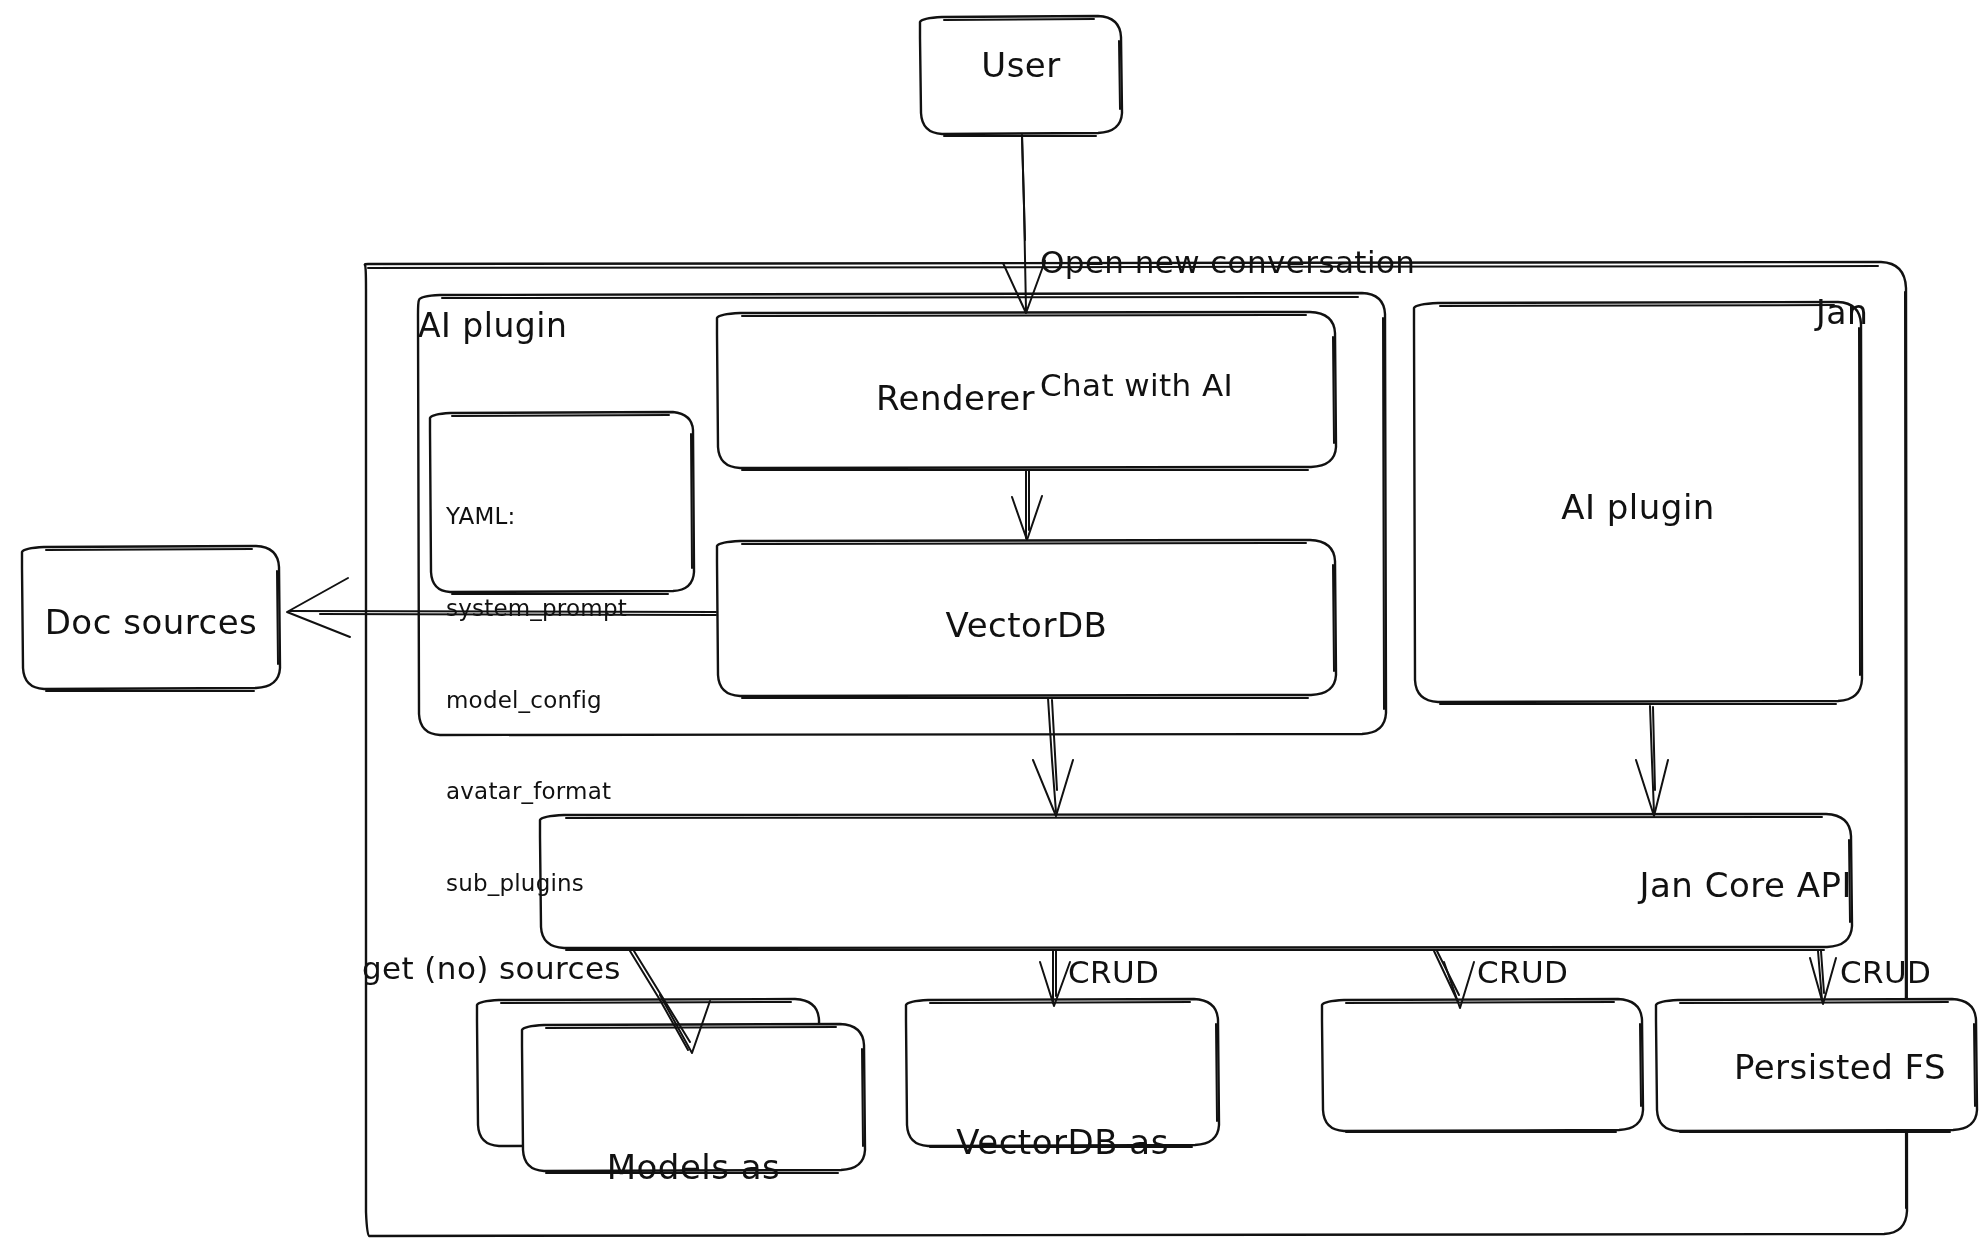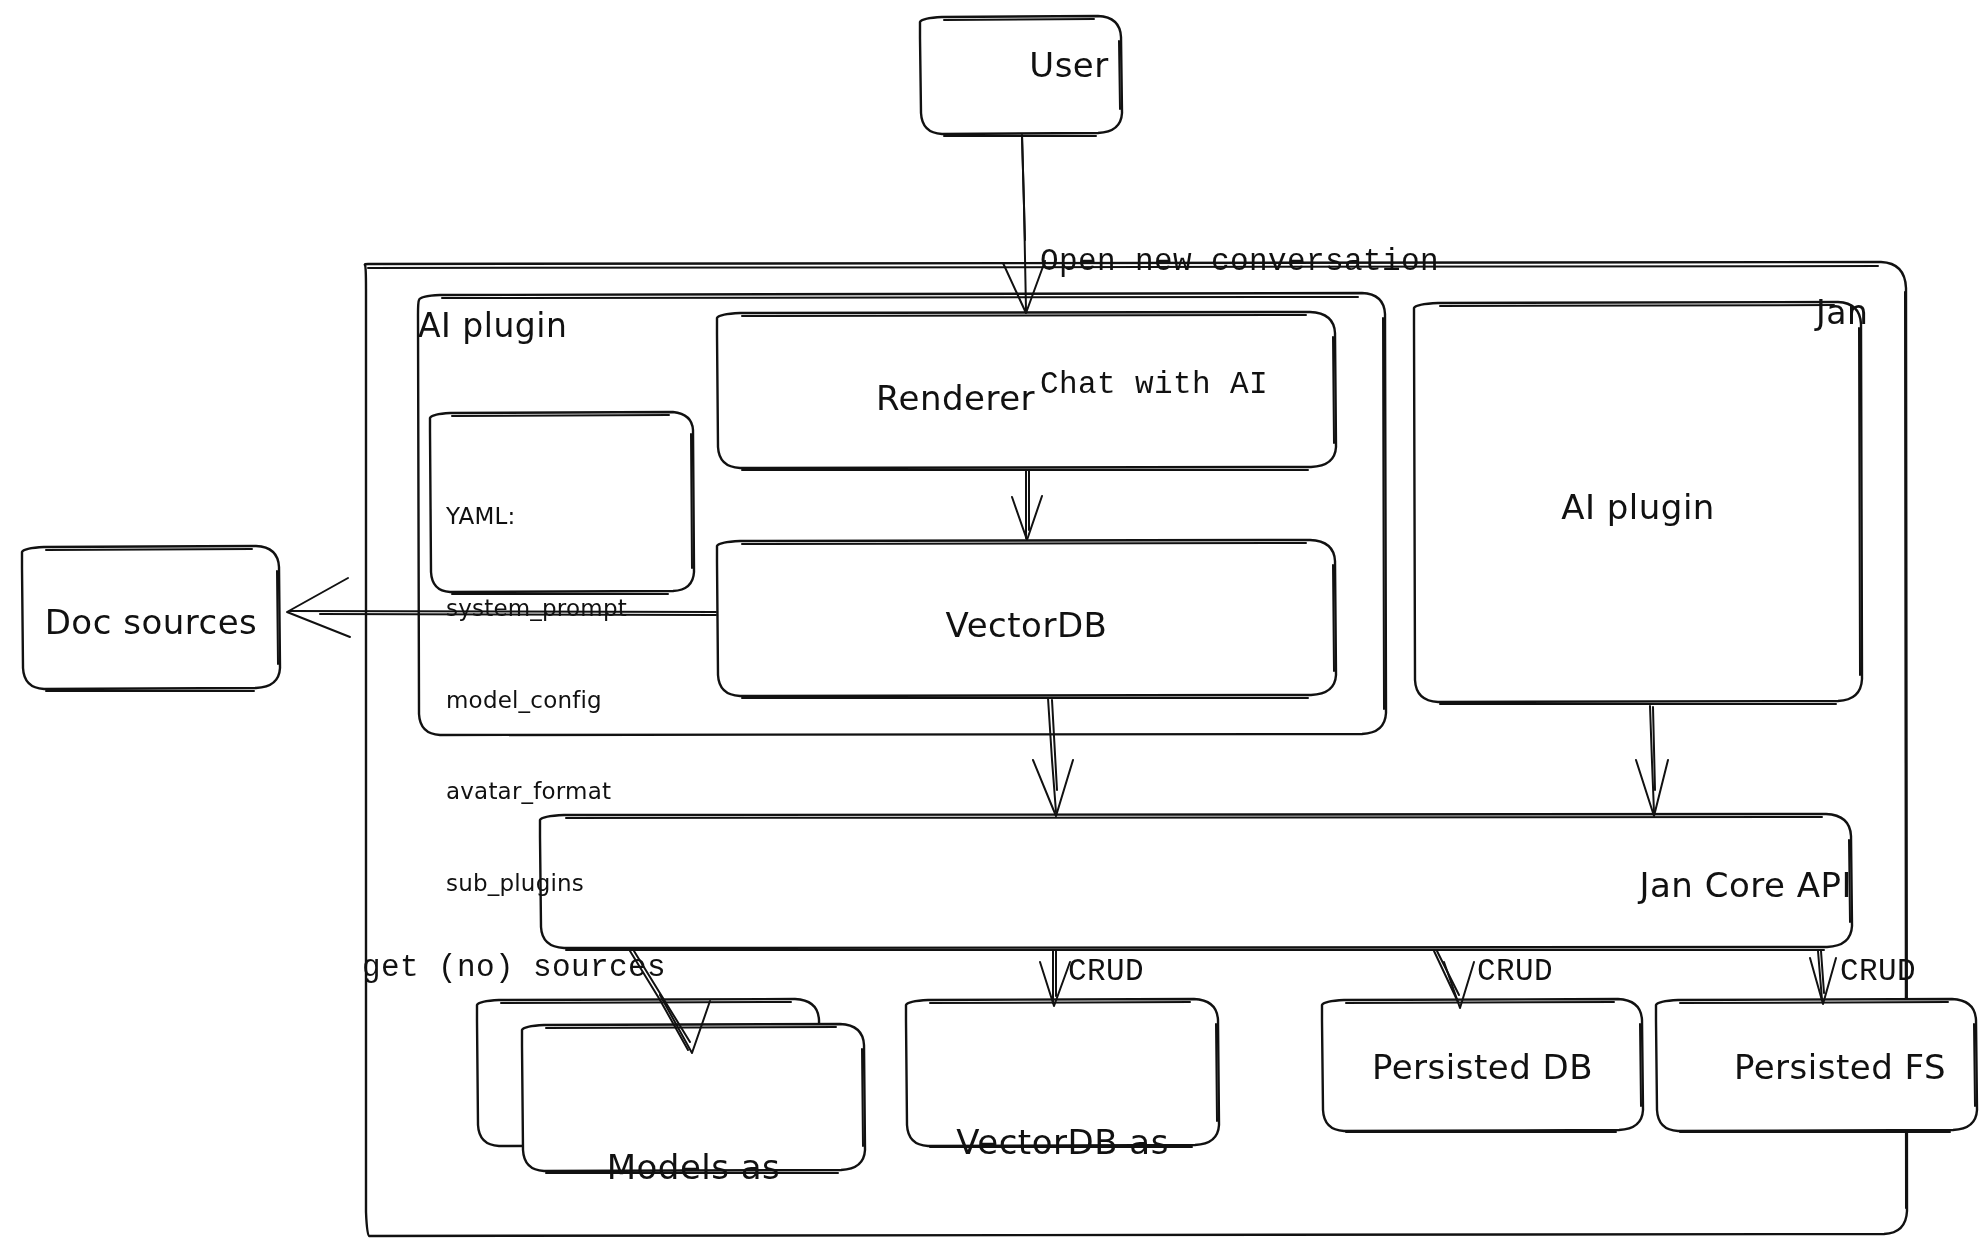--- a/index.html
+++ b/index.html
@@ -57,21 +57,20 @@
     letter-spacing: 0.5px;
   }
   .group-label {
     font-size: 33px;
     letter-spacing: 0.5px;
   }
   .edge-label {
     font-size: 31px;
     line-height: 1.32;
     letter-spacing: 0.4px;
-    font-family: Liberation Mono, monospace;
   }
   .yaml-text {
     font-size: 23px;
     line-height: 1.33;
     letter-spacing: 0.2px;
   }
 </style>
 </head>
 <body>
 
@@ -198,21 +197,21 @@
     </g>
 
     <g>
       <path class="stroke-thin" d="M 1818 951 L 1822 1000"></path>
       <path class="stroke-thin" d="M 1821 951 L 1824 993"></path>
       <path class="stroke-thin" d="M 1810 958 L 1823 1004 L 1836 958"></path>
     </g>
 
   </svg>
 
-  <div class="lbl node-label" style="left:920px; top:45px; width:202px;padding-left:48px;">User</div>
+  <div class="lbl node-label" style="left:920px; top:45px; width:202px;">User</div>
 
   <div class="lbl group-label" style="left:1772px; top:293px;margin-left:44px;">Jan</div>
 
   <div class="lbl group-label" style="left:418px; top:306px;">AI plugin</div>
 
   <div class="lbl yaml-text" style="left:446px; top:440px; width:250px;">
     <div>YAML:</div>
     <div>system_prompt</div>
     <div>model_config</div>
     <div>avatar_format</div>
@@ -232,21 +231,20 @@
   <div class="lbl node-label-2" style="left:522px; top:1059px; width:343px;">
     <div>Models as</div>
     
   </div>
 
   <div class="lbl node-label-2" style="left:906px; top:1034px; width:313px;">
     <div>VectorDB as</div>
     
   </div>
 
-  <div class="lbl node-label" style="left:1322px; top:1047px; width:321px;">Persisted DB</div>
 
   <div class="lbl node-label" style="left:1656px; top:1047px; width:368px;">Persisted FS</div>
 
   <div class="lbl edge-label" style="left:1040px; top:160px;">
     <div>Open new conversation</div>
     <div>Chat with AI</div>
   </div>
 
   <div class="lbl edge-label" style="left:362px; top:948px;">get (no) sources</div>
 

